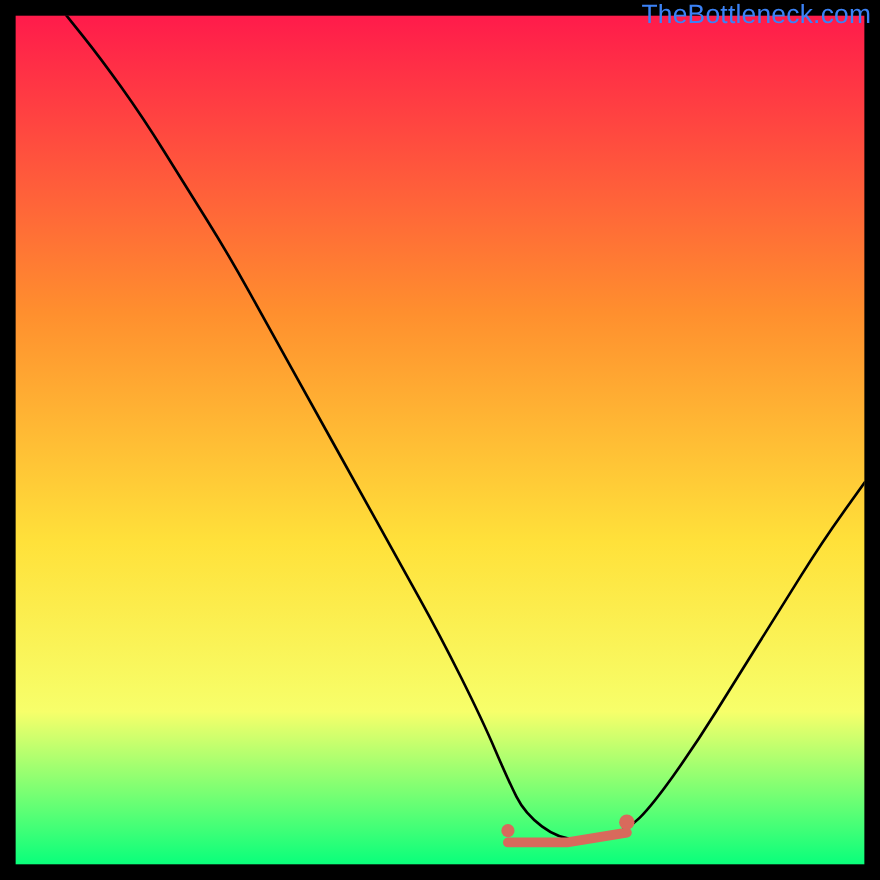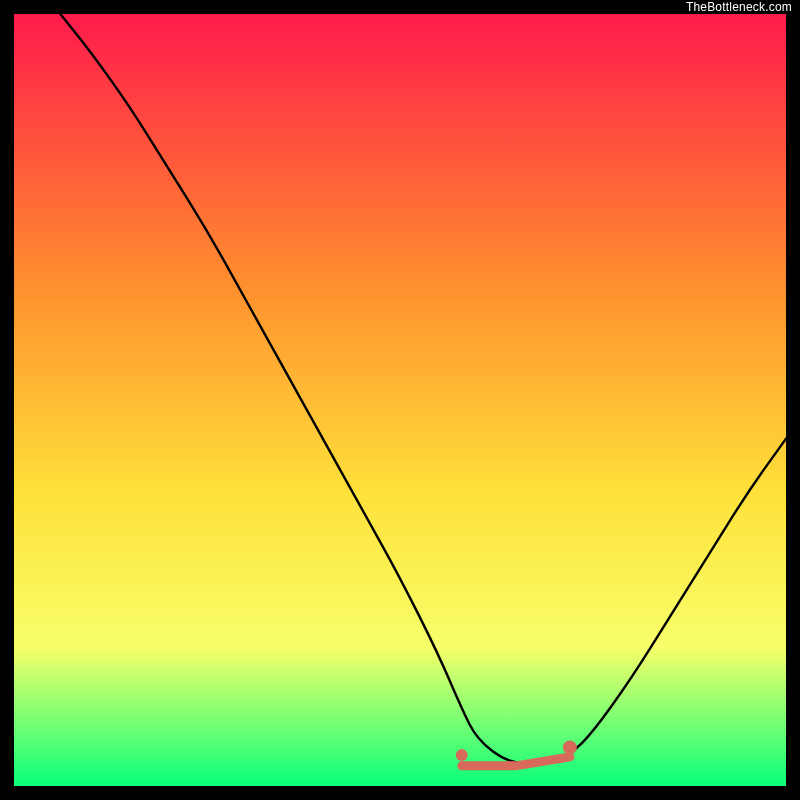--- a/index.html
+++ b/index.html
@@ -23,22 +23,22 @@
     position: absolute;
     left: 14px;
     top: 14px;
     width: 772px;
     height: 772px;
   }
   .watermark {
     position: absolute;
     top: 0px;
     right: 8px;
-    color: #ffffff;
-    font-size: 12px;
+    color: #3b82f6;
+    font-size: 24px;
     font-weight: 500;
     letter-spacing: 0.2px;
   }
 </style>
 </head>
 <body>
 
 <div class="frame"></div>
 
 <svg class="plot" viewBox="0 0 772 772" preserveAspectRatio="none">

